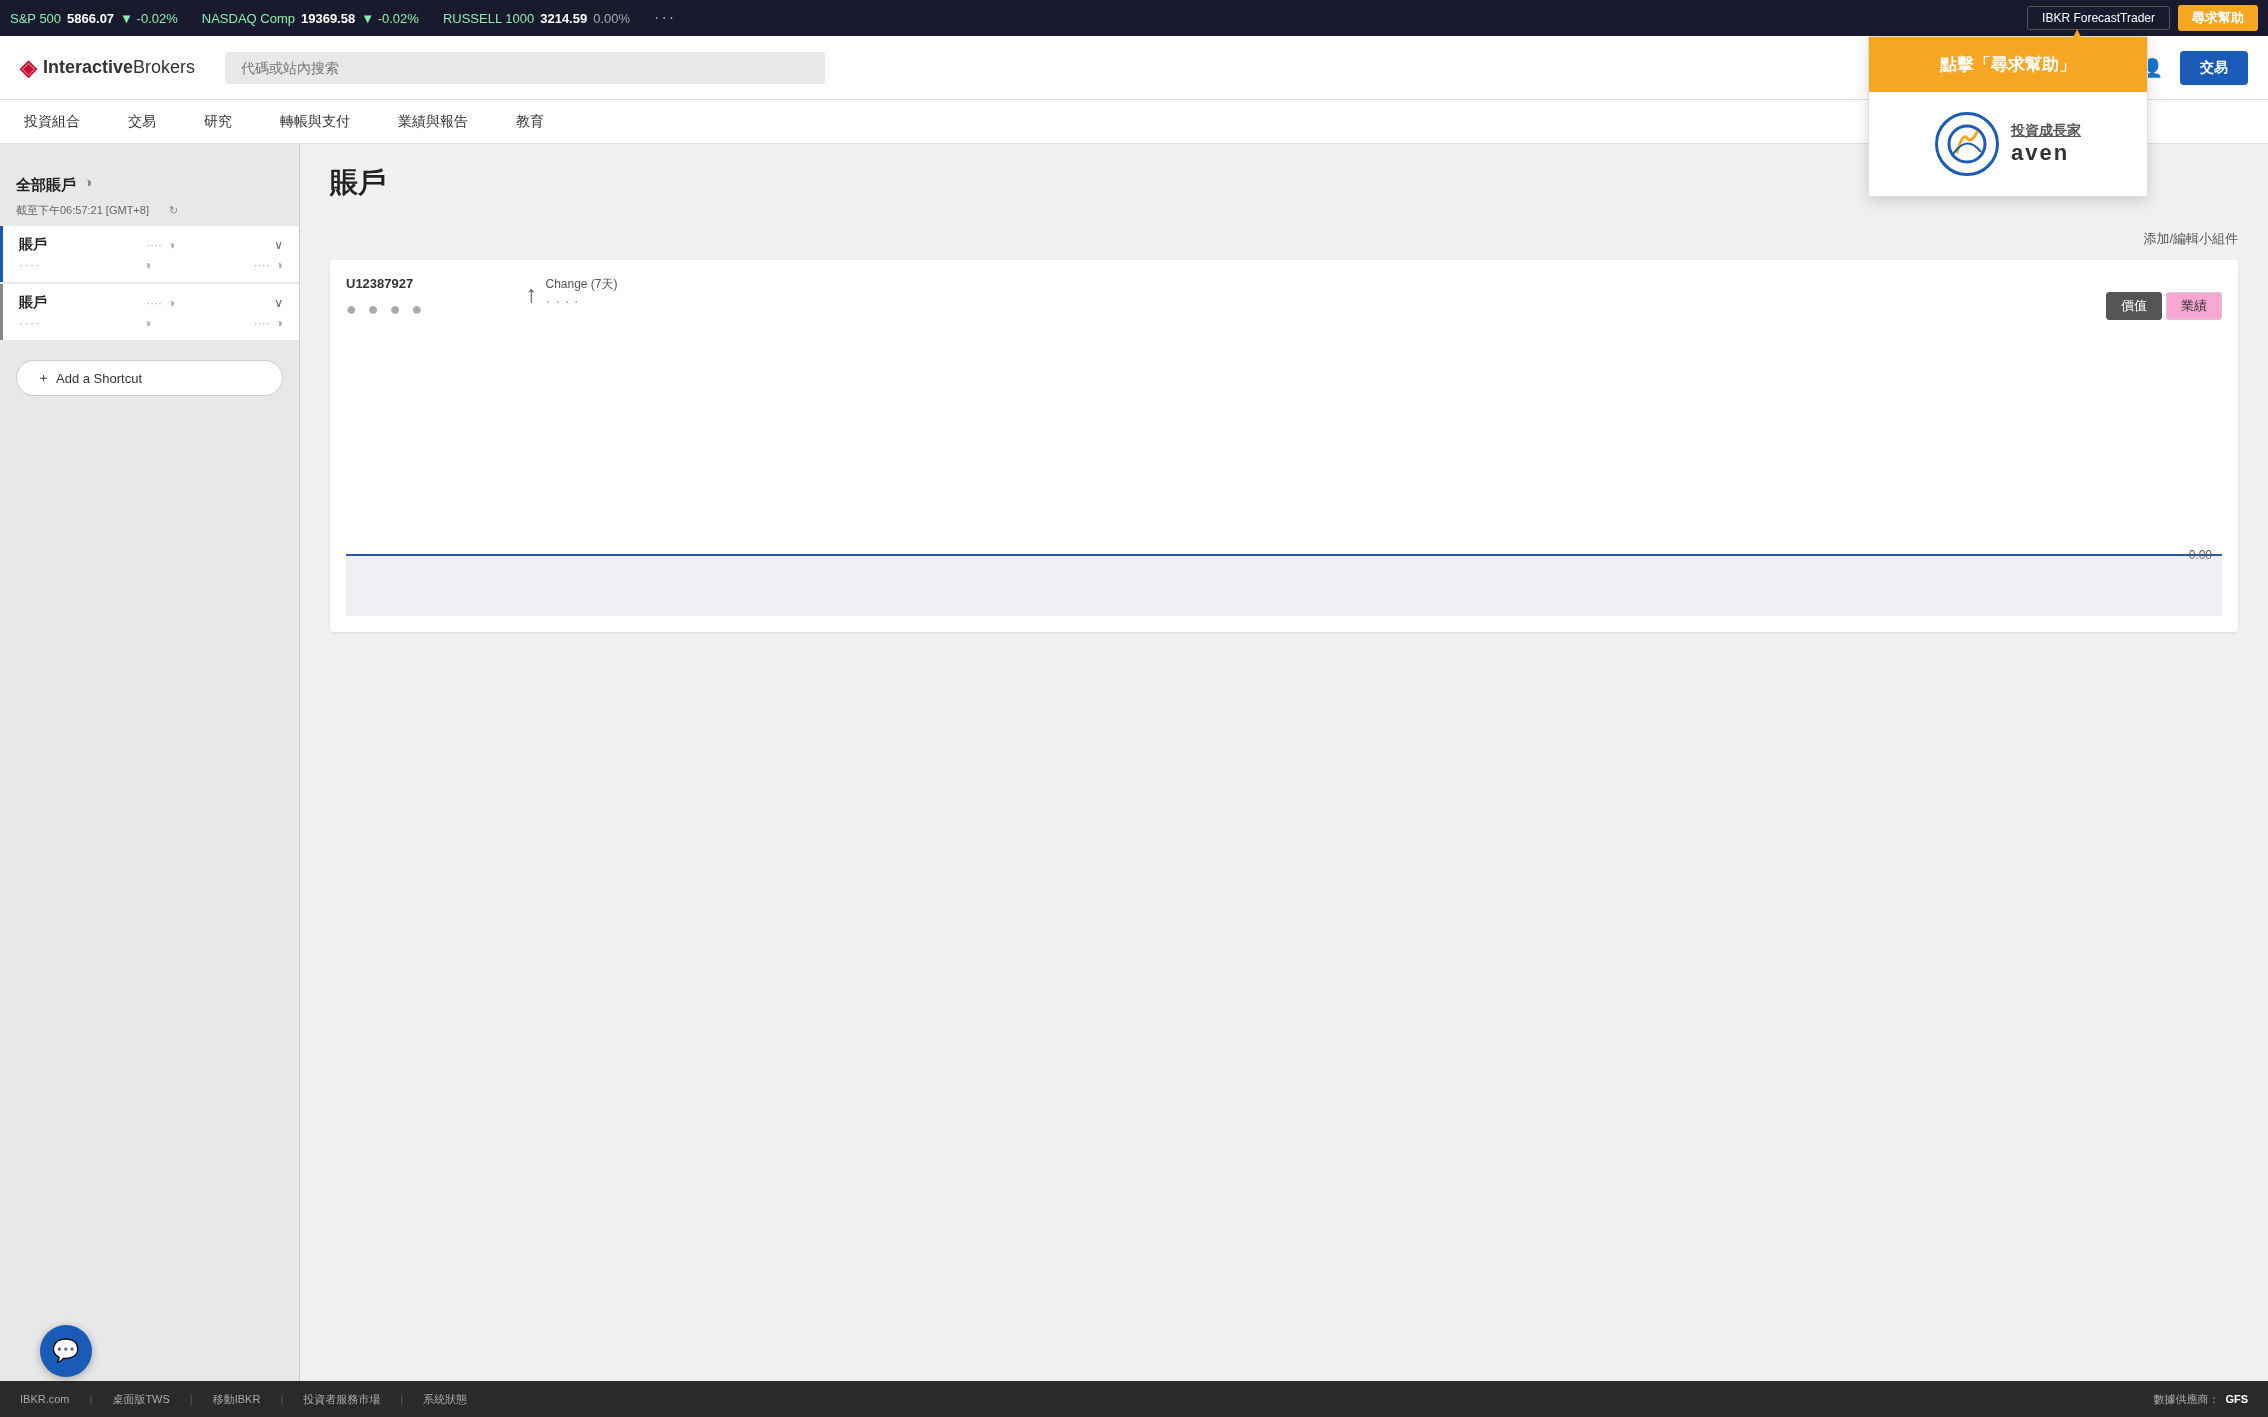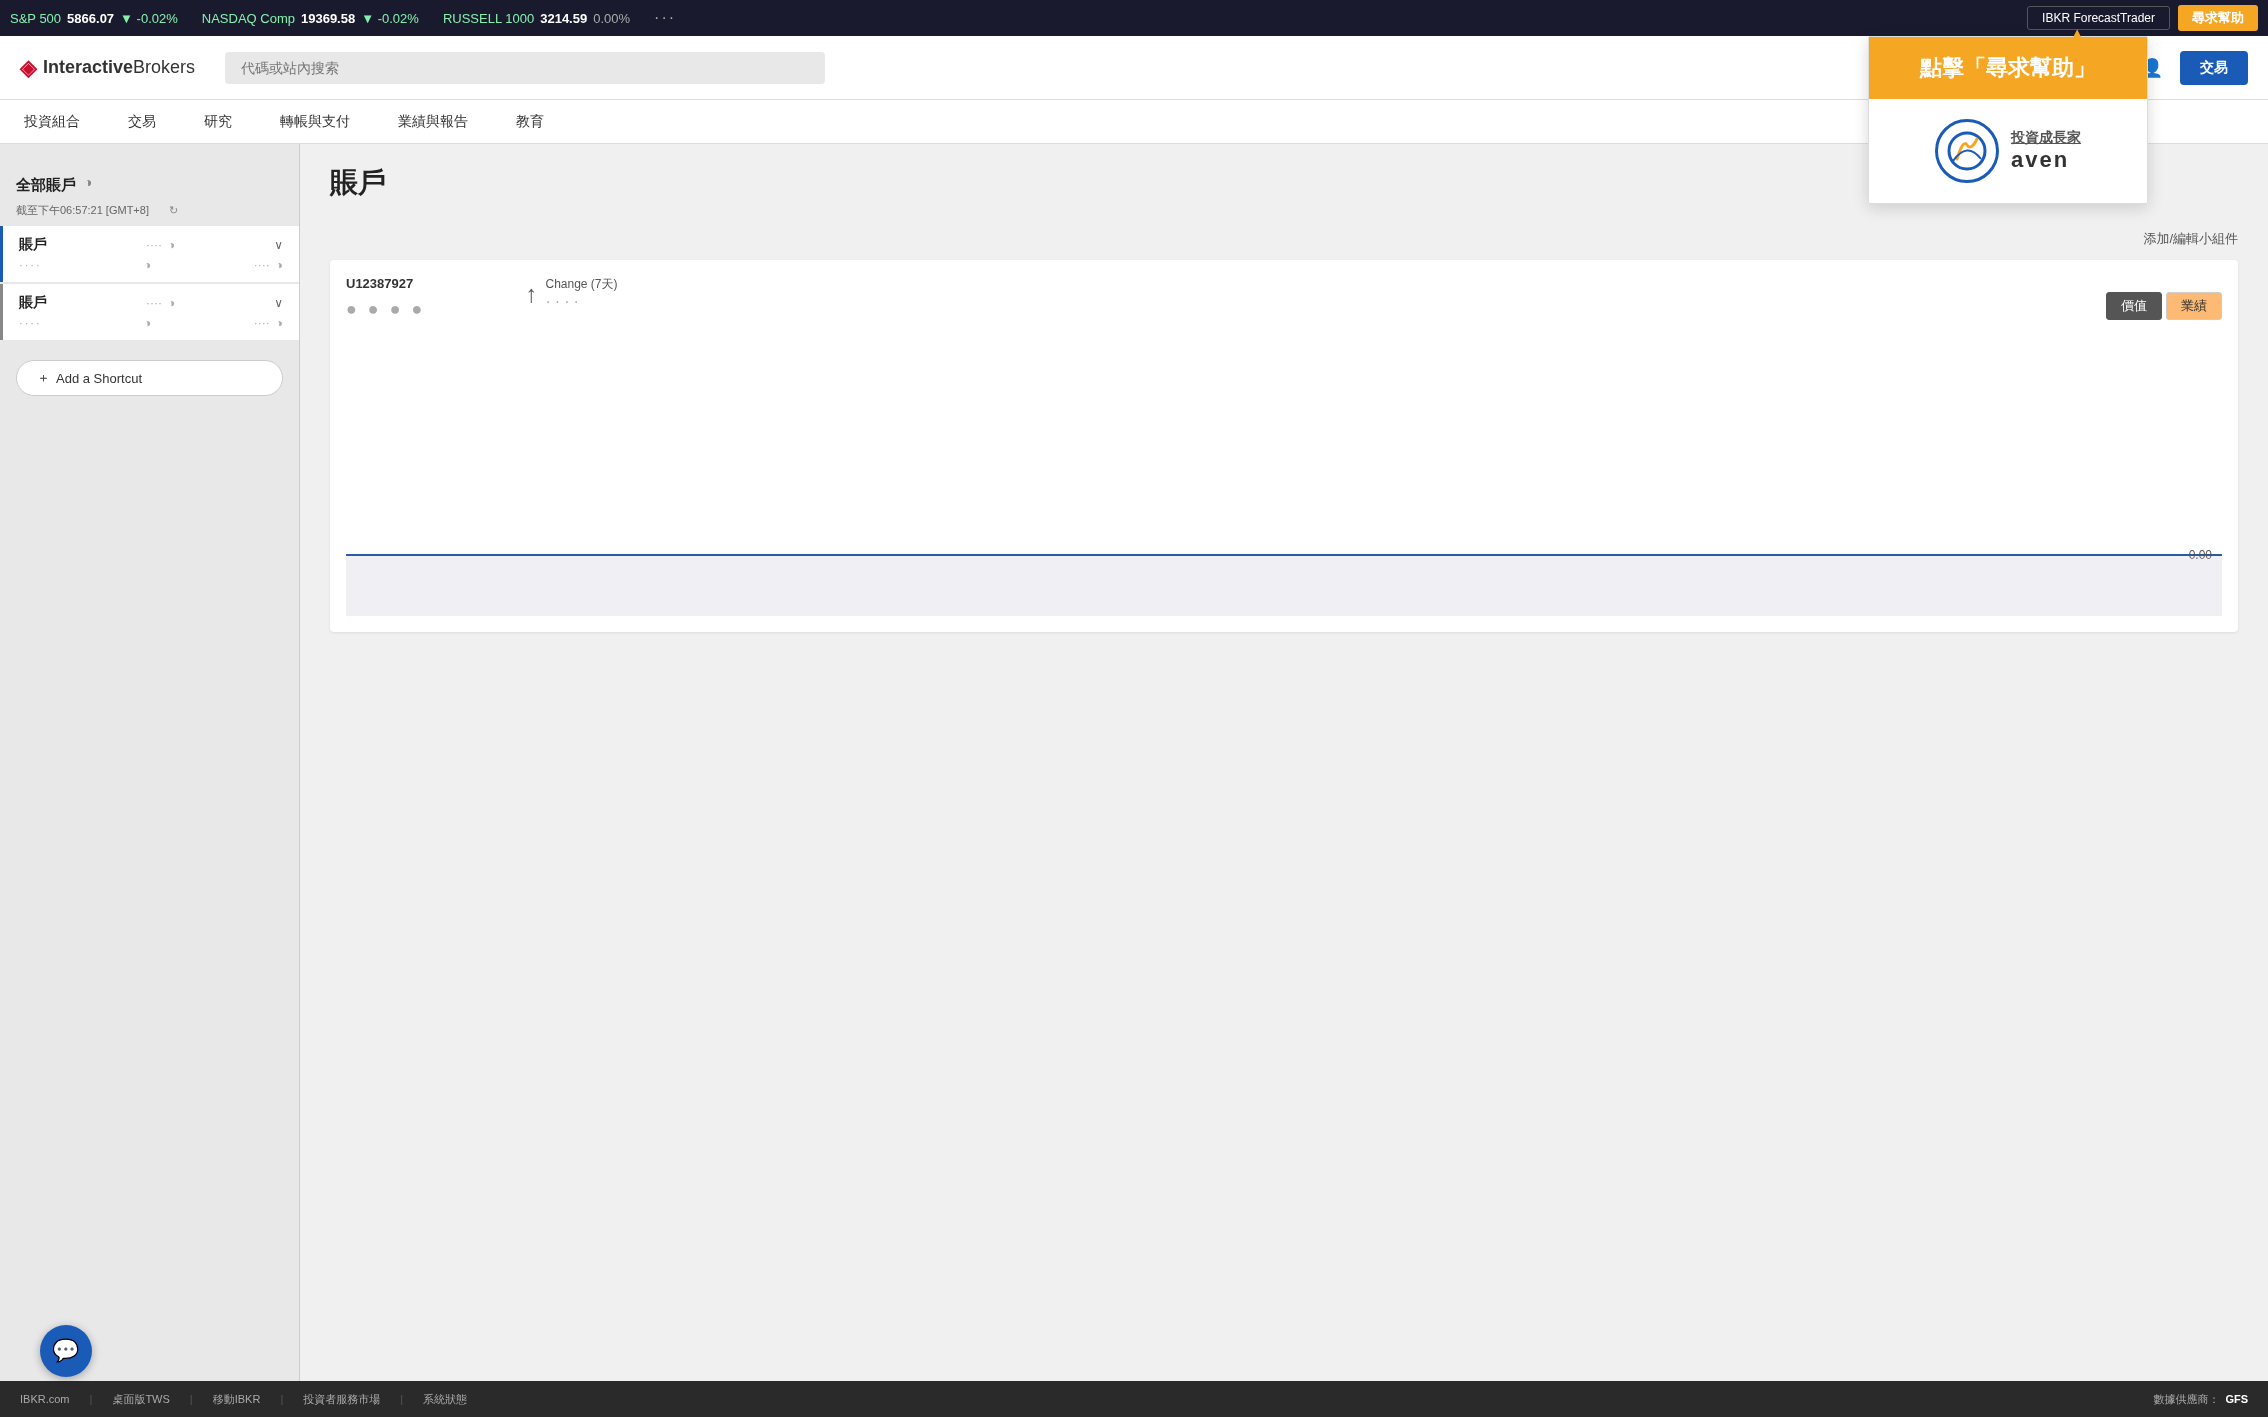--- a/index.html
+++ b/index.html
@@ -213,21 +213,21 @@
     .chart-account-id { font-size: 13px; color: #333; font-weight: 600; }
     .chart-dots { font-size: 18px; color: #aaa; letter-spacing: 3px; }
     .chart-change-section { display: flex; align-items: center; gap: 8px; margin-left: 60px; }
     .chart-change-arrow { font-size: 24px; color: #555; }
     .chart-change-label { font-size: 12px; color: #555; }
     .chart-change-value { font-size: 16px; color: #aaa; letter-spacing: 4px; }
     .chart-buttons { display: flex; gap: 4px; }
     .chart-btn {
       padding: 4px 14px;
       border: 1px solid #ccc;
-      background: #fdba74;
+      background: #f9a8d4;
       border-radius: 3px;
       font-size: 13px;
       cursor: pointer;
       color: #333;
     }
     .chart-btn.active { background: #555; color: #fff; border-color: #555; }
     .chart-area { position: relative; height: 280px; }
     .chart-line {
       position: absolute;
       bottom: 60px;
@@ -279,21 +279,21 @@
     .tooltip-arrow {
       position: absolute;
       top: -14px;
       right: 60px;
       font-size: 20px;
       color: #f5a623;
     }
     .tooltip-header {
       background: #f5a623;
       color: #fff;
-      font-size: 22px;
+      font-size: 17px;
       font-weight: 700;
       padding: 16px 20px;
       text-align: center;
     }
     .tooltip-body {
       padding: 20px;
       display: flex;
       align-items: center;
       justify-content: center;
     }

